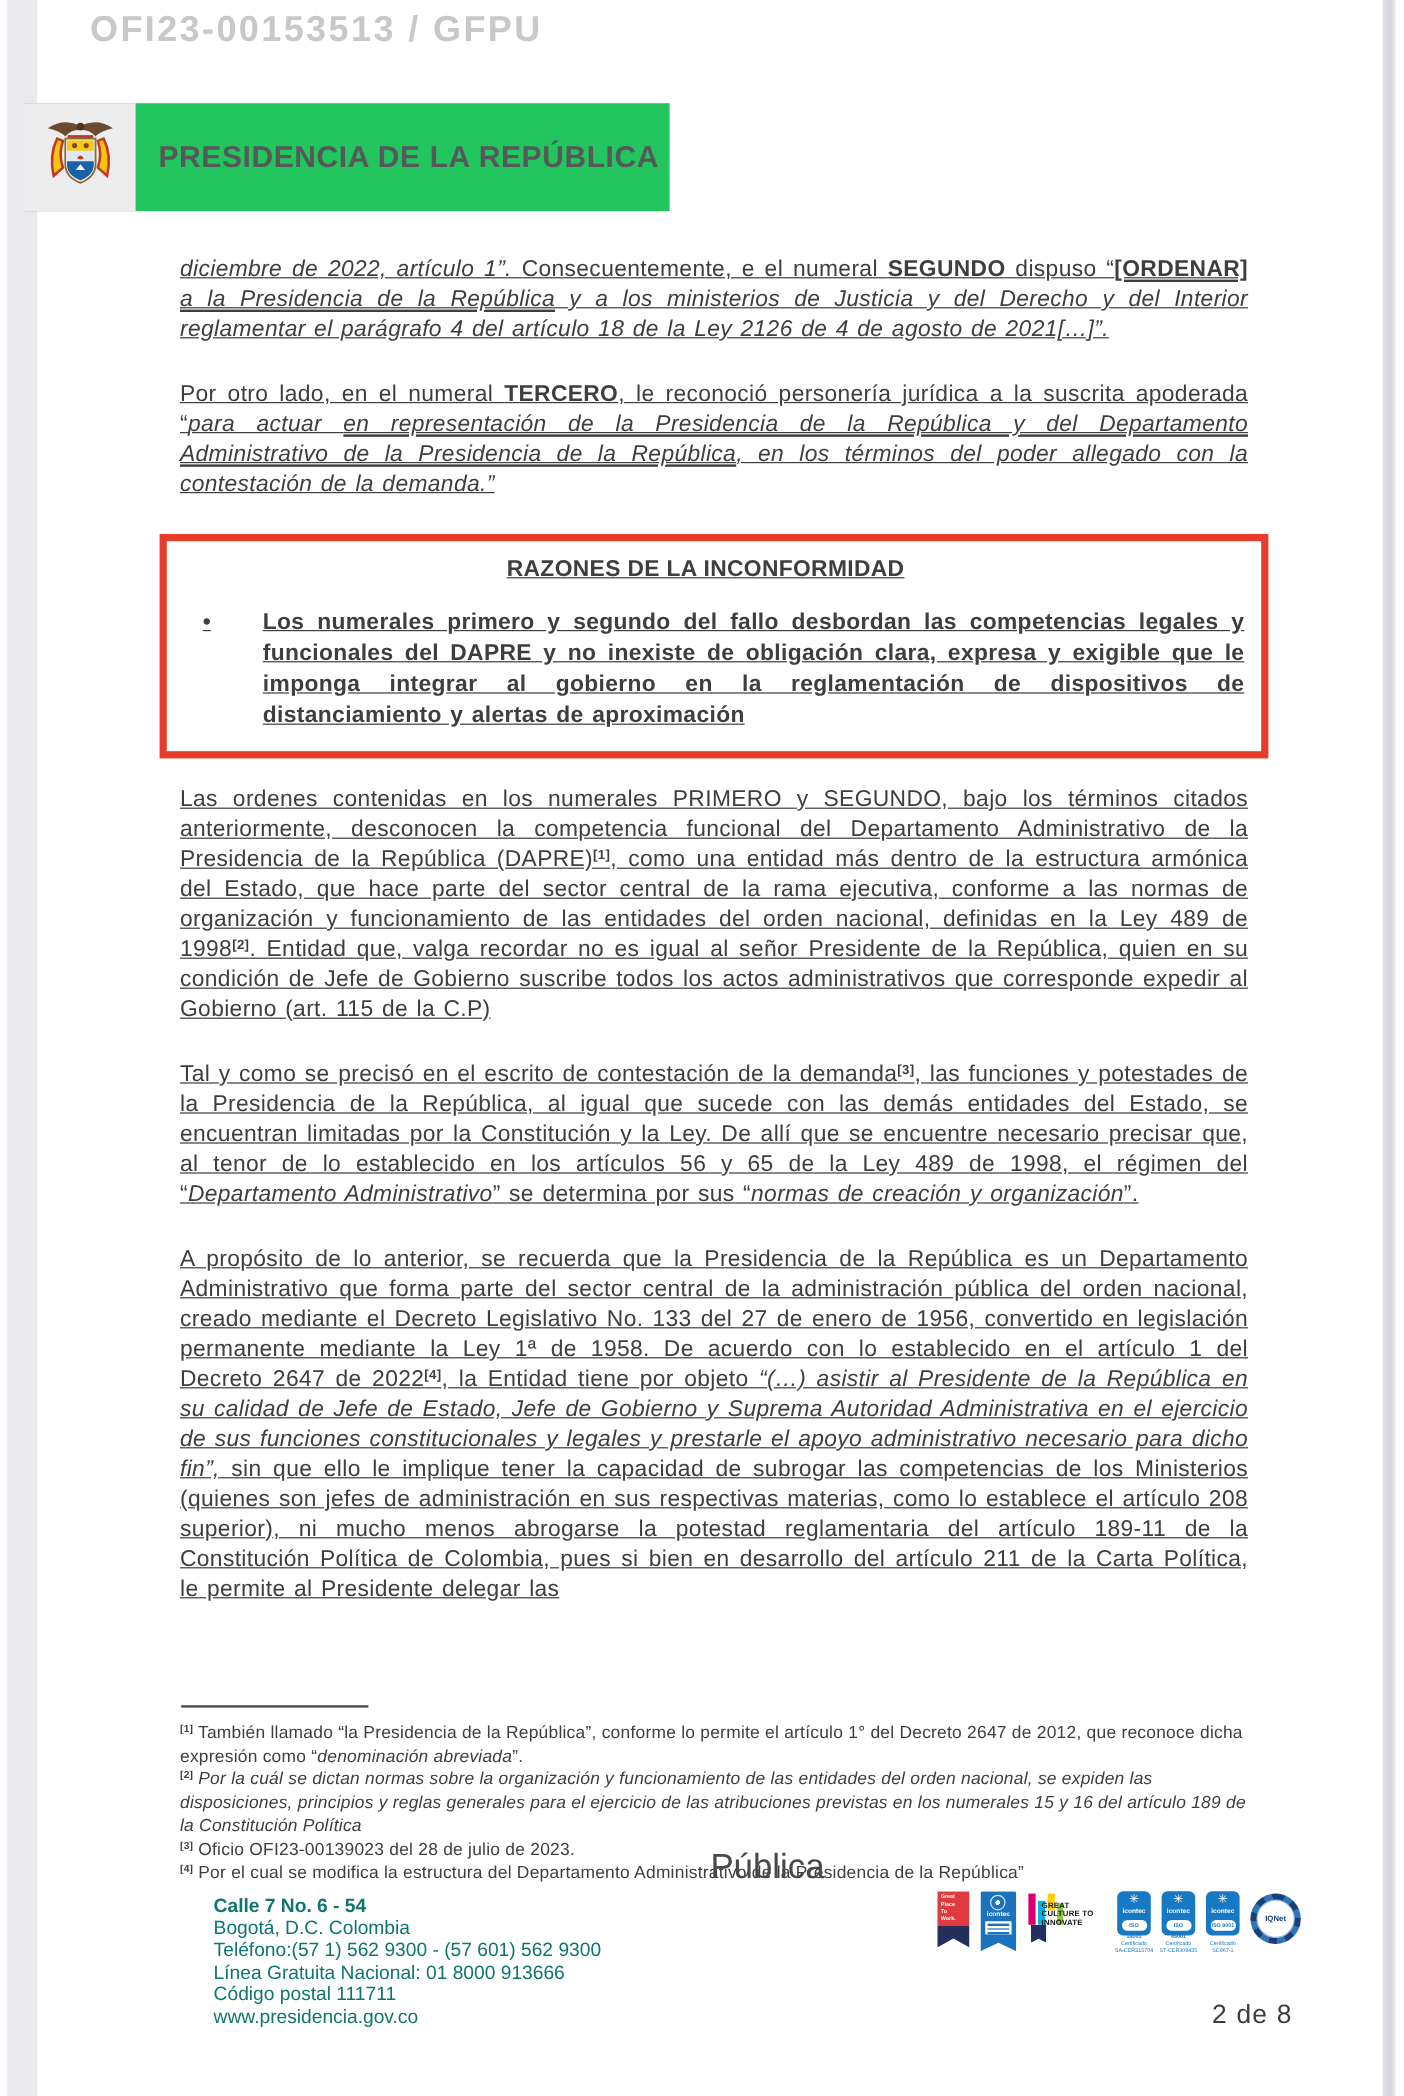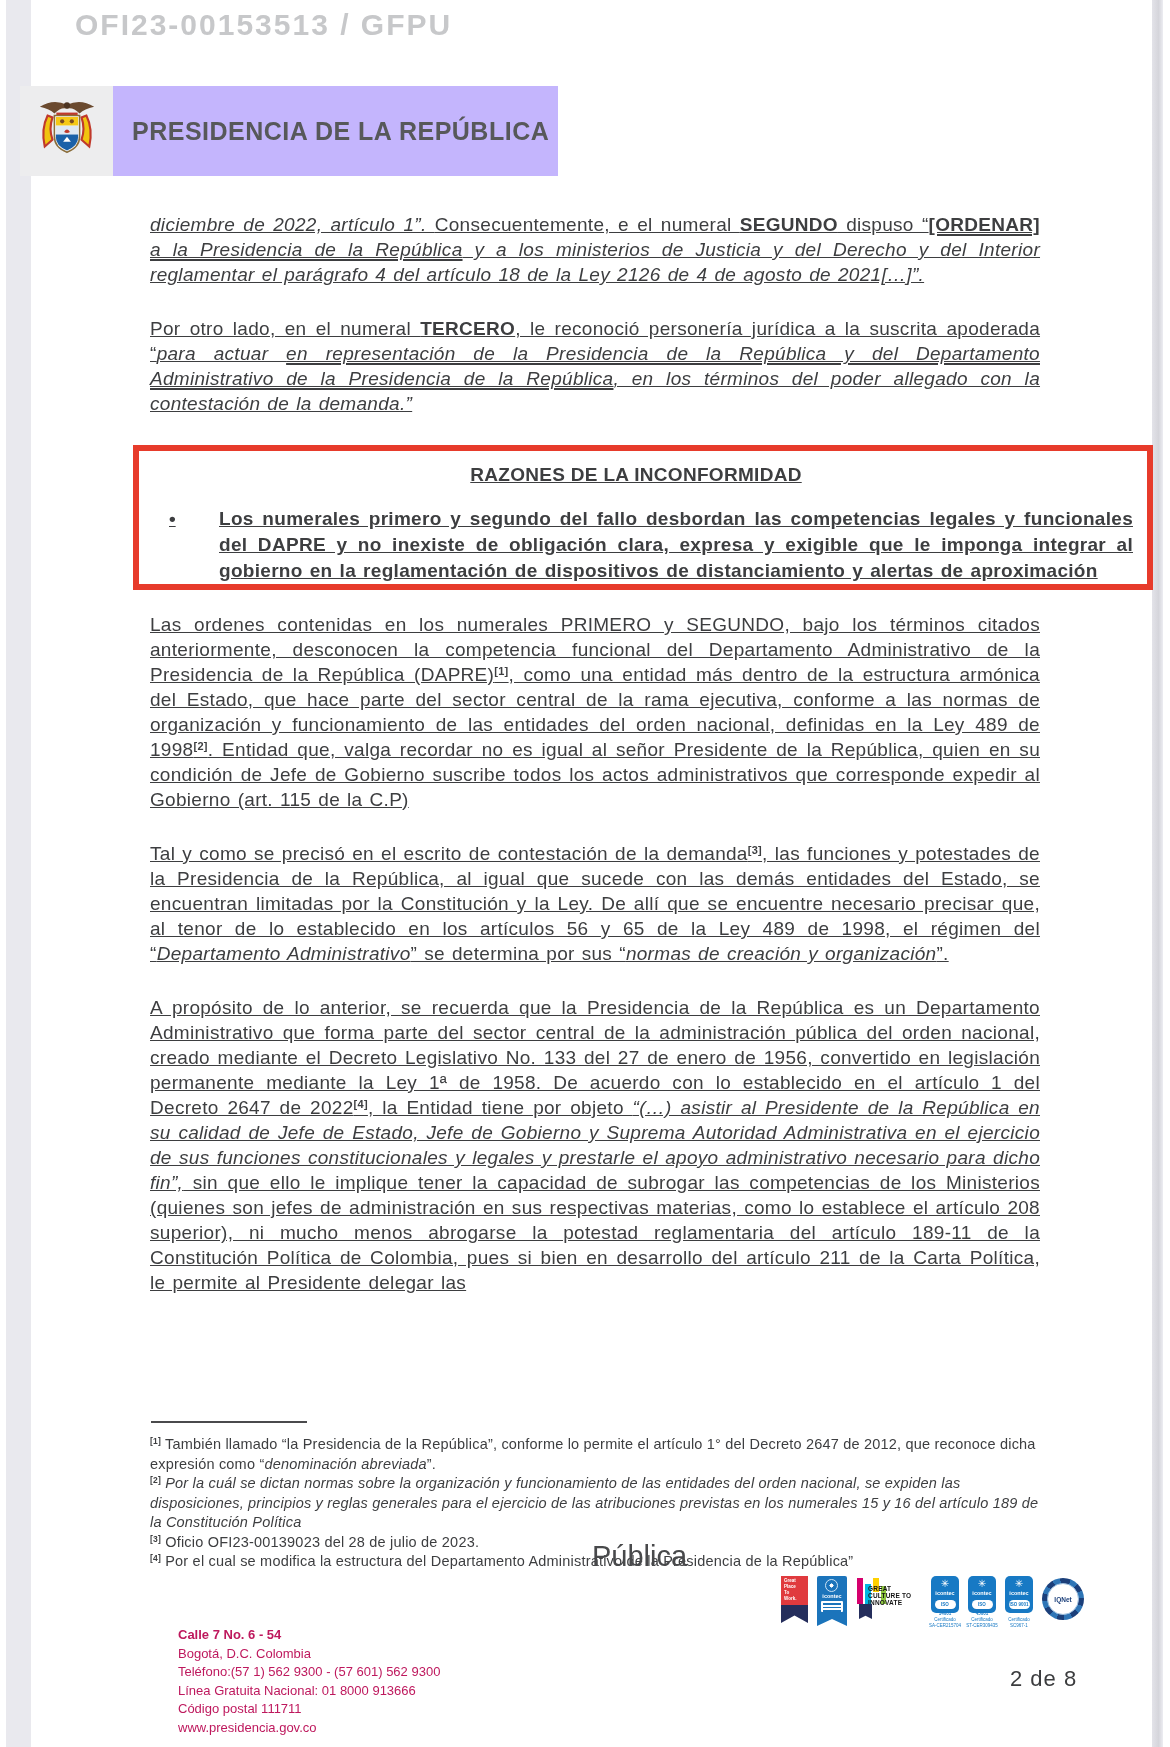--- a/index.html
+++ b/index.html
@@ -8,48 +8,48 @@
     position:relative; width:1170px; height:1747px; background:#ffffff;
     font-family:"Liberation Sans","DejaVu Sans",sans-serif; color:#3d3e40; overflow:hidden;
   }
   .edge-left { position:absolute; left:6px; top:0; width:25px; height:1747px; background:#e9e9ee; }
   .edge-right { position:absolute; left:1152px; top:0; width:11px; height:1747px;
     background:linear-gradient(to right,#e3e3e9,#d5d5db 60%,#ededf2); }
   .doc-id {
     position:absolute; left:75px; top:8px; font-size:30px; font-weight:bold;
     color:#c7c8ca; letter-spacing:2px;
   }
-  .header-bar { position:absolute; left:20px; top:86px; width:538px; height:90px; background:#c4b5fd; }
+  .header-bar { position:absolute; left:20px; top:86px; width:538px; height:90px; background:#22c55e; }
   .logo-cell { position:absolute; left:0; top:0; width:93px; height:90px; background:#ededee;
     display:flex; align-items:center; justify-content:center; }
   .header-title {
     position:absolute; left:112px; top:0; height:90px; display:flex; align-items:center;
     font-size:25px; font-weight:bold; color:#57585a; letter-spacing:0.5px; white-space:nowrap;
   }
   .body-blocks { position:absolute; left:150px; top:212px; width:890px;text-decoration:underline; }
   .para { font-size:19px; line-height:25px; letter-spacing:0.3px; word-spacing:1.5px;
     text-align:justify; margin-bottom:29px; }
   .b { font-weight:bold; }
   .i { font-style:italic; }
   .u { text-decoration:underline; text-underline-offset:3px; text-decoration-thickness:1.5px; }
   sup.seg { font-size:11px; font-weight:bold; line-height:0; vertical-align:6px; }
   .red-box {
-    margin:5px 0 22px -17px; width:1020px; border:6px solid #e73b2b;
-    padding:13px 14px 0 0; background:#fff;
+    margin:5px 0 22px -17px; width:924px; border:6px solid #e73b2b;
+    padding:13px 14px 16px 0; background:#fff;
   }
   .red-box-title { text-align:center; font-weight:bold; font-size:19px; letter-spacing:0.3px; margin-bottom:20px; }
   .red-box-bullet { display:flex; }
   .bullet-marker { width:80px; padding-left:30px; font-size:19px; font-weight:bold; line-height:26px; }
   .bullet-text { flex:1; font-size:19px; font-weight:bold; line-height:26px; text-align:justify;
     letter-spacing:0.3px; word-spacing:1.5px; }
   .fn-divider { position:absolute; left:151px; top:1421px; width:156px; height:2px; background:#4a4a4c; }
   .footnotes { position:absolute; left:150px; top:1435px; width:895px; }
   .footnote { font-size:14.5px; line-height:19.5px; letter-spacing:0.2px; text-align:left; color:#3d3e40; }
   .footnote sup.seg { font-size:8.5px; vertical-align:5px; }
-  .footer-address { position:absolute; left:178px; top:1580px; font-size:13px; line-height:18.5px; color:#be185d;margin-top:46px; }
+  .footer-address { position:absolute; left:178px; top:1580px; font-size:16px; line-height:18.5px; color:#0f766e; }
   .footer-address .address-line:first-child { font-weight:bold; }
   .classification { position:absolute; left:592px; top:1540px; font-size:29px; color:#48494b; }
   .badges { position:absolute; left:781px; top:1576px; display:flex; gap:9px; align-items:flex-start; }
   .page-num { position:absolute; left:1010px; top:1666px; font-size:22px; color:#3b3c3e; letter-spacing:1px; }
 
   
   .badge-gptw { width:27px; height:47px; position:relative;
     background:linear-gradient(to bottom,#e03a3e 0 62%,#252e5c 62% 100%);
     clip-path:polygon(0 0,100% 0,100% 100%,50% 84%,0 100%); }
   .badge-gptw .gptw-text { position:absolute; left:3px; top:2px; color:#fff; font-size:4.5px;

